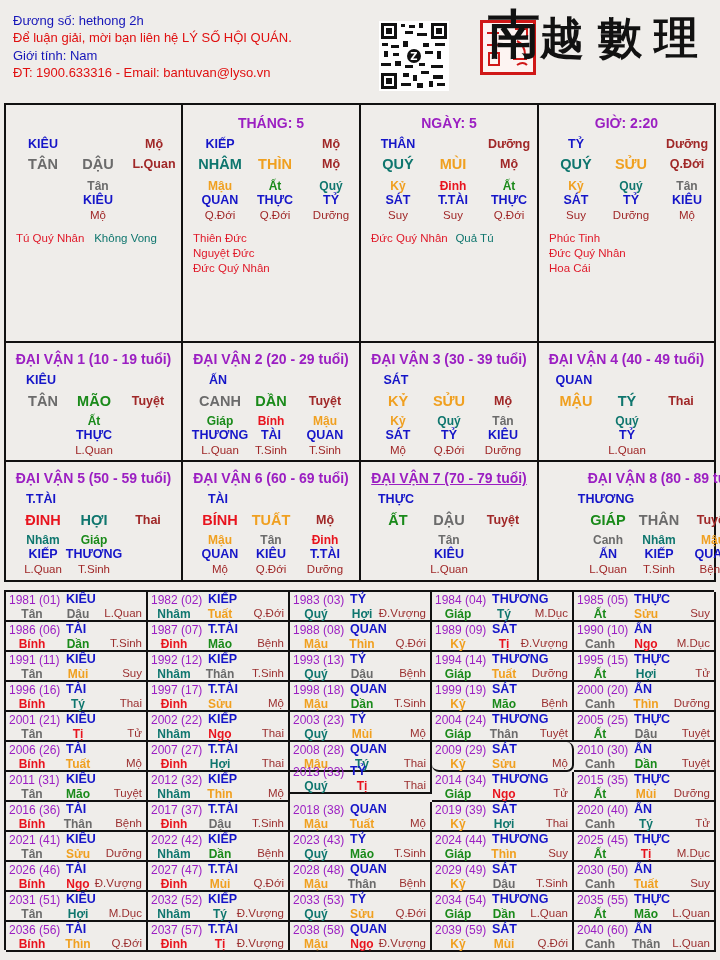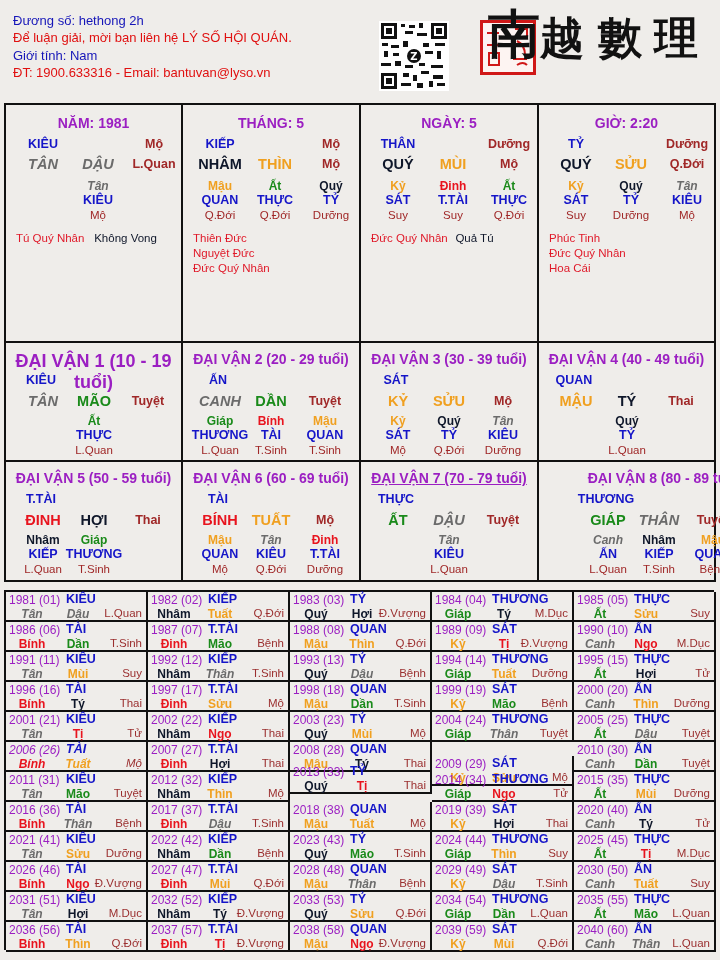--- a/index.html
+++ b/index.html
@@ -32,22 +32,22 @@
   .ac .gd { position: absolute; left: 60px; top: 0px; width: 70px; font-size: 12.5px; font-weight: bold; color: #1515c8; }
   .ac .can { position: absolute; left: 0; top: 15px; width: 52px; text-align: center; font-size: 12px; font-weight: bold; }
   .ac .chi { position: absolute; left: 50px; top: 15px; width: 44px; text-align: center; font-size: 12px; font-weight: bold; }
   .ac .ts { position: absolute; right: 4px; top: 15px; font-size: 11.5px; color: #9b2f2f; }
 
   .blue { color: #1515c8; }
   .maroon { color: #a02828; }
   .red { color: #e8141e; }
   .green { color: #1a8a1a; }
   .orange { color: #f0a020; }
-  .gray { color: #6b6b6b; font-style: italic; }
-  .black { color: #0f172a; }
+  .gray { color: #6b6b6b; }
+  .black { color: #0f766e; }
   .pink { color: #e01a2a; }
 </style>
 </head>
 <body>
 
 <div class="header">
   <div class="hline">
     <span>Đương số:</span>
     <span>hethong 2h</span>
   </div>
@@ -112,21 +112,20 @@
     </g>
   </svg>
 </div>
 <div class="logo-char" style="left:488px;top:4px;font-size:52px;">南</div>
 <div class="logo-char" style="left:540px;">越</div>
 <div class="logo-char" style="left:598px;">數</div>
 <div class="logo-char" style="left:654px;">理</div>
 
 <div class="grid-top" id="gridTop">
     <div class="cell" style="left: 0px; top: 0px; width: 177px; height: 238px;">
-      <div class="title" style="top: 10px;">NĂM: 1981</div>
       <div class="t md blue" style="left: 7px; top: 32px;">KIÊU</div>
       <div class="t md maroon" style="left: 118px; top: 32px;">Mộ</div>
       <div class="t lg gray" style="left: 7px; top: 51px;">TÂN</div>
       <div class="t lg gray" style="left: 62px; top: 51px;">DẬU</div>
       <div class="t md maroon" style="left: 118px; top: 52px;">L.Quan</div>
       <div class="t sm black" style="left: 7px; top: 74px;"></div>
       <div class="t md blue" style="left: 7px; top: 88px;"></div>
       <div class="t nb maroon" style="left: 7px; top: 104px;"></div>
       <div class="t sm gray" style="left: 62px; top: 74px;">Tân</div>
       <div class="t md blue" style="left: 62px; top: 88px;">KIÊU</div>
@@ -190,21 +189,21 @@
       <div class="t md blue" style="left: 62px; top: 88px;">TỶ</div>
       <div class="t nb maroon" style="left: 62px; top: 104px;">Dưỡng</div>
       <div class="t sm gray" style="left: 118px; top: 74px;">Tân</div>
       <div class="t md blue" style="left: 118px; top: 88px;">KIÊU</div>
       <div class="t nb maroon" style="left: 118px; top: 104px;">Mộ</div>
       <div class="star pink" style="left: 10px; top: 126px;">Phúc Tinh</div>
       <div class="star pink" style="left: 10px; top: 141px;">Đức Quý Nhân</div>
       <div class="star pink" style="left: 10px; top: 156px;">Hoa Cái</div>
     </div>
     <div class="cell" style="left: 0px; top: 238px; width: 177px; height: 119px;">
-      <div class="title" style="top: 8px; font-size: 18px;">ĐẠI VẬN 1 (10 - 19 tuổi)</div>
+      <div class="title" style="top: 8px; font-size: 14px;">ĐẠI VẬN 1 (10 - 19 tuổi)</div>
       <div class="t md blue" style="left: 5px; top: 30px;">KIÊU</div>
       <div class="t lg gray" style="left: 7px; top: 50px;">TÂN</div>
       <div class="t lg green" style="left: 58px; top: 50px;">MÃO</div>
       <div class="t md maroon" style="left: 112px; top: 51px;">Tuyệt</div>
       <div class="t sm black" style="left: 7px; top: 71px;"></div>
       <div class="t md blue" style="left: 3px; top: 85px; width: 68px;"></div>
       <div class="t nb maroon" style="left: 7px; top: 101px;"></div>
       <div class="t sm green" style="left: 58px; top: 71px;">Ất</div>
       <div class="t md blue" style="left: 54px; top: 85px; width: 68px;">THỰC</div>
       <div class="t nb maroon" style="left: 58px; top: 101px;">L.Quan</div>
@@ -495,42 +494,42 @@
       <div class="chi gray">Thân</div>
       <div class="ts">Tuyệt</div>
     </div>
     <div class="ac" style="left: 568px; top: 120px;">
       <div class="yr">2005 (25)</div>
       <div class="gd">THỰC</div>
       <div class="can green">Ất</div>
       <div class="chi gray">Dậu</div>
       <div class="ts">Tuyệt</div>
     </div>
-    <div class="ac" style="left: 0px; top: 150px; font-style: italic;">
+    <div class="ac" style="left: 0px; top: 150px;">
       <div class="yr">2006 (26)</div>
       <div class="gd">TÀI</div>
       <div class="can red">Bính</div>
       <div class="chi orange">Tuất</div>
       <div class="ts">Mộ</div>
     </div>
     <div class="ac" style="left: 142px; top: 150px;">
       <div class="yr">2007 (27)</div>
       <div class="gd">T.TÀI</div>
       <div class="can red">Đinh</div>
       <div class="chi black">Hợi</div>
       <div class="ts">Thai</div>
     </div>
     <div class="ac" style="left: 284px; top: 150px;">
       <div class="yr">2008 (28)</div>
       <div class="gd">QUAN</div>
       <div class="can orange">Mậu</div>
       <div class="chi black">Tý</div>
       <div class="ts">Thai</div>
     </div>
-    <div class="ac" style="left: 426px; top: 164px;">
+    <div class="ac" style="left: 426px; top: 150px; border-radius: 7px;">
       <div class="yr">2009 (29)</div>
       <div class="gd">SÁT</div>
       <div class="can orange">Kỷ</div>
       <div class="chi orange">Sửu</div>
       <div class="ts">Mộ</div>
     </div>
     <div class="ac" style="left: 568px; top: 150px;">
       <div class="yr">2010 (30)</div>
       <div class="gd">ẤN</div>
       <div class="can gray">Canh</div>

